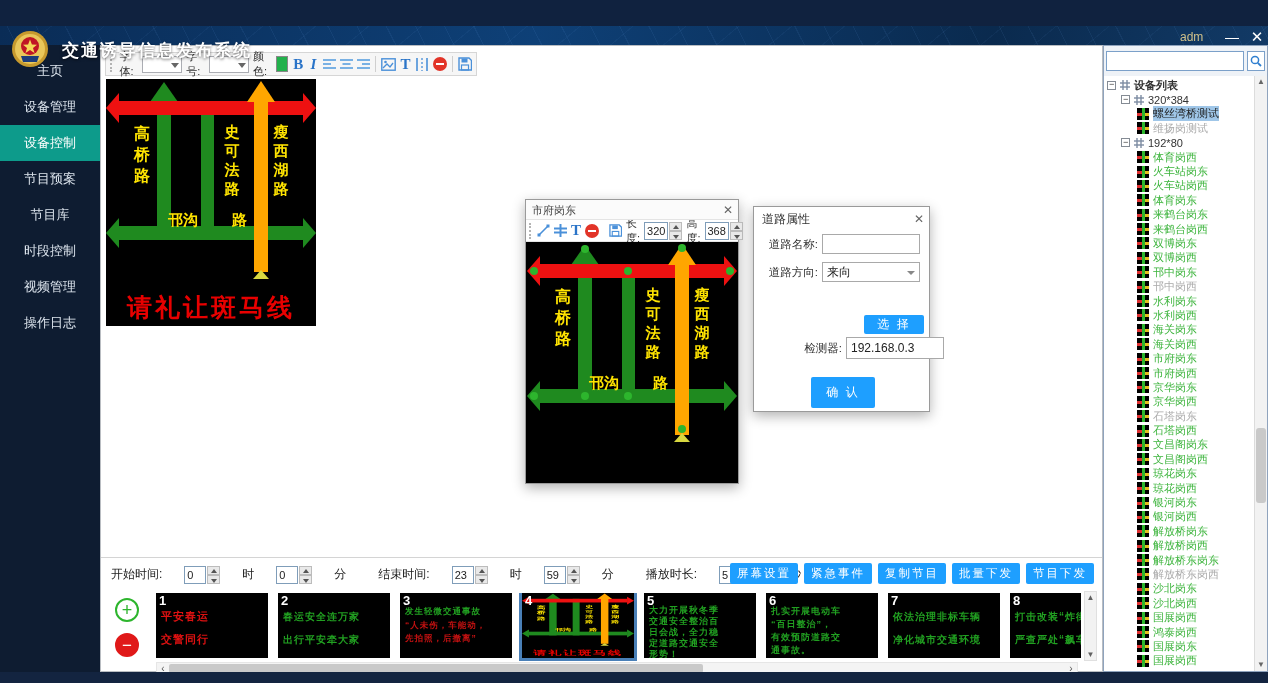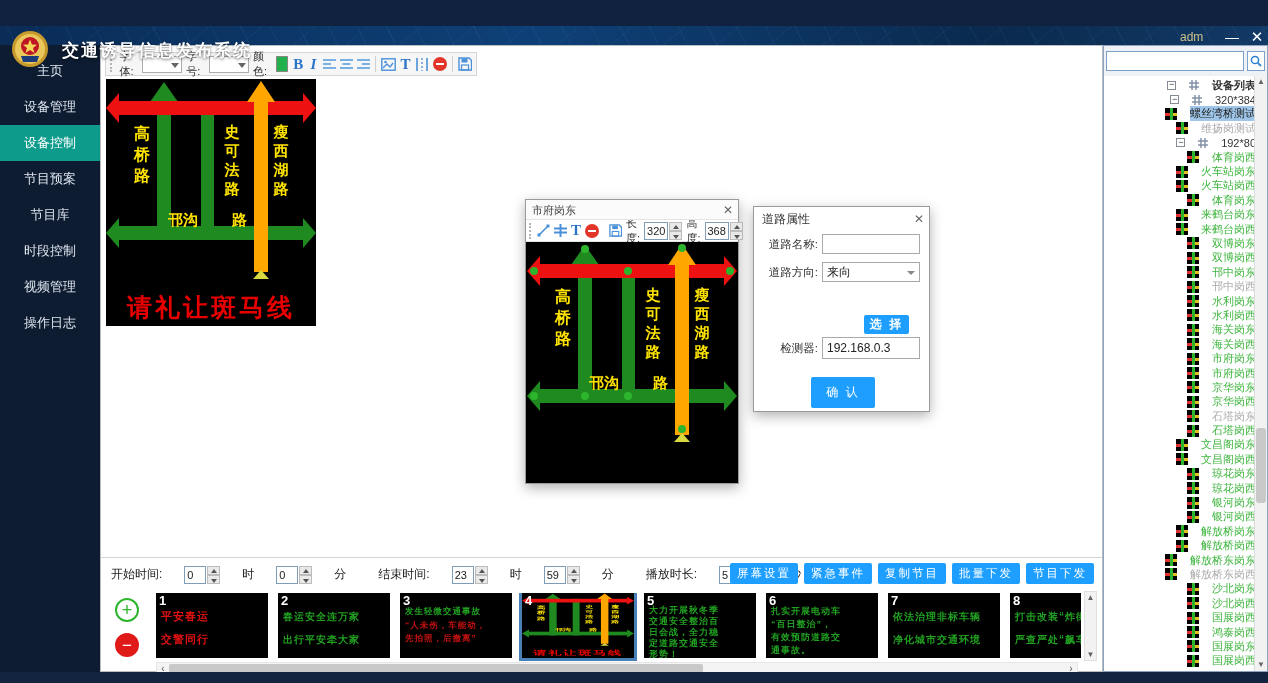--- a/index.html
+++ b/index.html
@@ -118,21 +118,21 @@
   .h-thumb { position:absolute; left:12px; top:1px; width:58%; height:9px; background:#c9c9c9; border-radius:2px; cursor:pointer; }
 
   
   .right-panel { position:absolute; left:1103px; top:45px; width:165px; height:627px; background:#fff; border:1px solid #8fa3bd; }
   .search-row { position:absolute; left:0; top:0; width:100%; height:30px; display:flex; align-items:center;
     gap:3px; padding:0 2px; background:#eef2f7; }
   .search-input { width:138px; height:20px; border:1px solid #7ba0c9; background:#fff; font-size:11px; padding:0 3px; }
   .search-btn { width:19px; height:20px; background:#fff; border:1px solid #7ba0c9; display:flex;
     align-items:center; justify-content:center; cursor:pointer; }
   .tree { position:absolute; left:0; top:30px; width:152px; bottom:0; overflow:hidden; padding:2px 0 0 3px; background:#fff; }
-  .trow { display:flex; align-items:center; height:14.4px; font-size:11px; gap:13px; white-space:nowrap; cursor:pointer;justify-content:flex-end; }
+  .trow { display:flex; align-items:center; height:14.4px; font-size:11px; gap:4px; white-space:nowrap; cursor:pointer; }
   .trow .exp { width:9px; height:9px; border:1px solid #848b94; background:#fff; flex:none; position:relative; }
   .trow .exp::after { content:"−"; position:absolute; left:1px; top:-2.5px; font-size:9px; color:#333; }
   .t-name.on  { color:#3cb43c; }
   .t-name.off { color:#aaaaaa; }
   .t-name.sel { background:#9fc6e8; color:#1c1c1c; }
   .t-group { color:#333; }
   .tree-scroll { position:absolute; right:0; top:30px; bottom:0; width:13px; background:#f2f2f2; border-left:1px solid #dcdcdc; }
   .tree-scroll .arr { position:absolute; left:0; width:100%; height:12px; text-align:center; font-size:8px;
     color:#666; line-height:12px; cursor:pointer; }
   .tree-scroll .arr.down { bottom:0; }
@@ -376,22 +376,22 @@
       <label>道路名称:</label>
       <span class="pinput"></span>
     </div>
     <div class="prow" style="top:55px;">
       <label>道路方向:</label>
       <span class="pinput psel">
         <span>来向</span>
         <i class="caret"></i>
       </span>
     </div>
-    <button class="blue-btn" style="position:absolute; left:110px; top:108px; width:45px; height:19px;font-weight:bold;">选 择</button>
-    <div class="prow" style="top:130px;">
+    <button class="blue-btn" style="position:absolute; left:110px; top:108px; width:60px; height:19px;">选 择</button>
+    <div class="prow" style="top:130px;margin-left:24px;">
       <label>检测器:</label>
       <span class="pinput" style="height:22px; line-height:20px;">192.168.0.3</span>
     </div>
     <button class="blue-btn" style="position:absolute; left:57px; top:170px; width:64px; height:31px;">确 认</button>
   </div>
 
   <div class="schedule">
     <span class="lbl">开始时间:</span>
     <span class="spin">
       <span class="spin-val">0</span>

